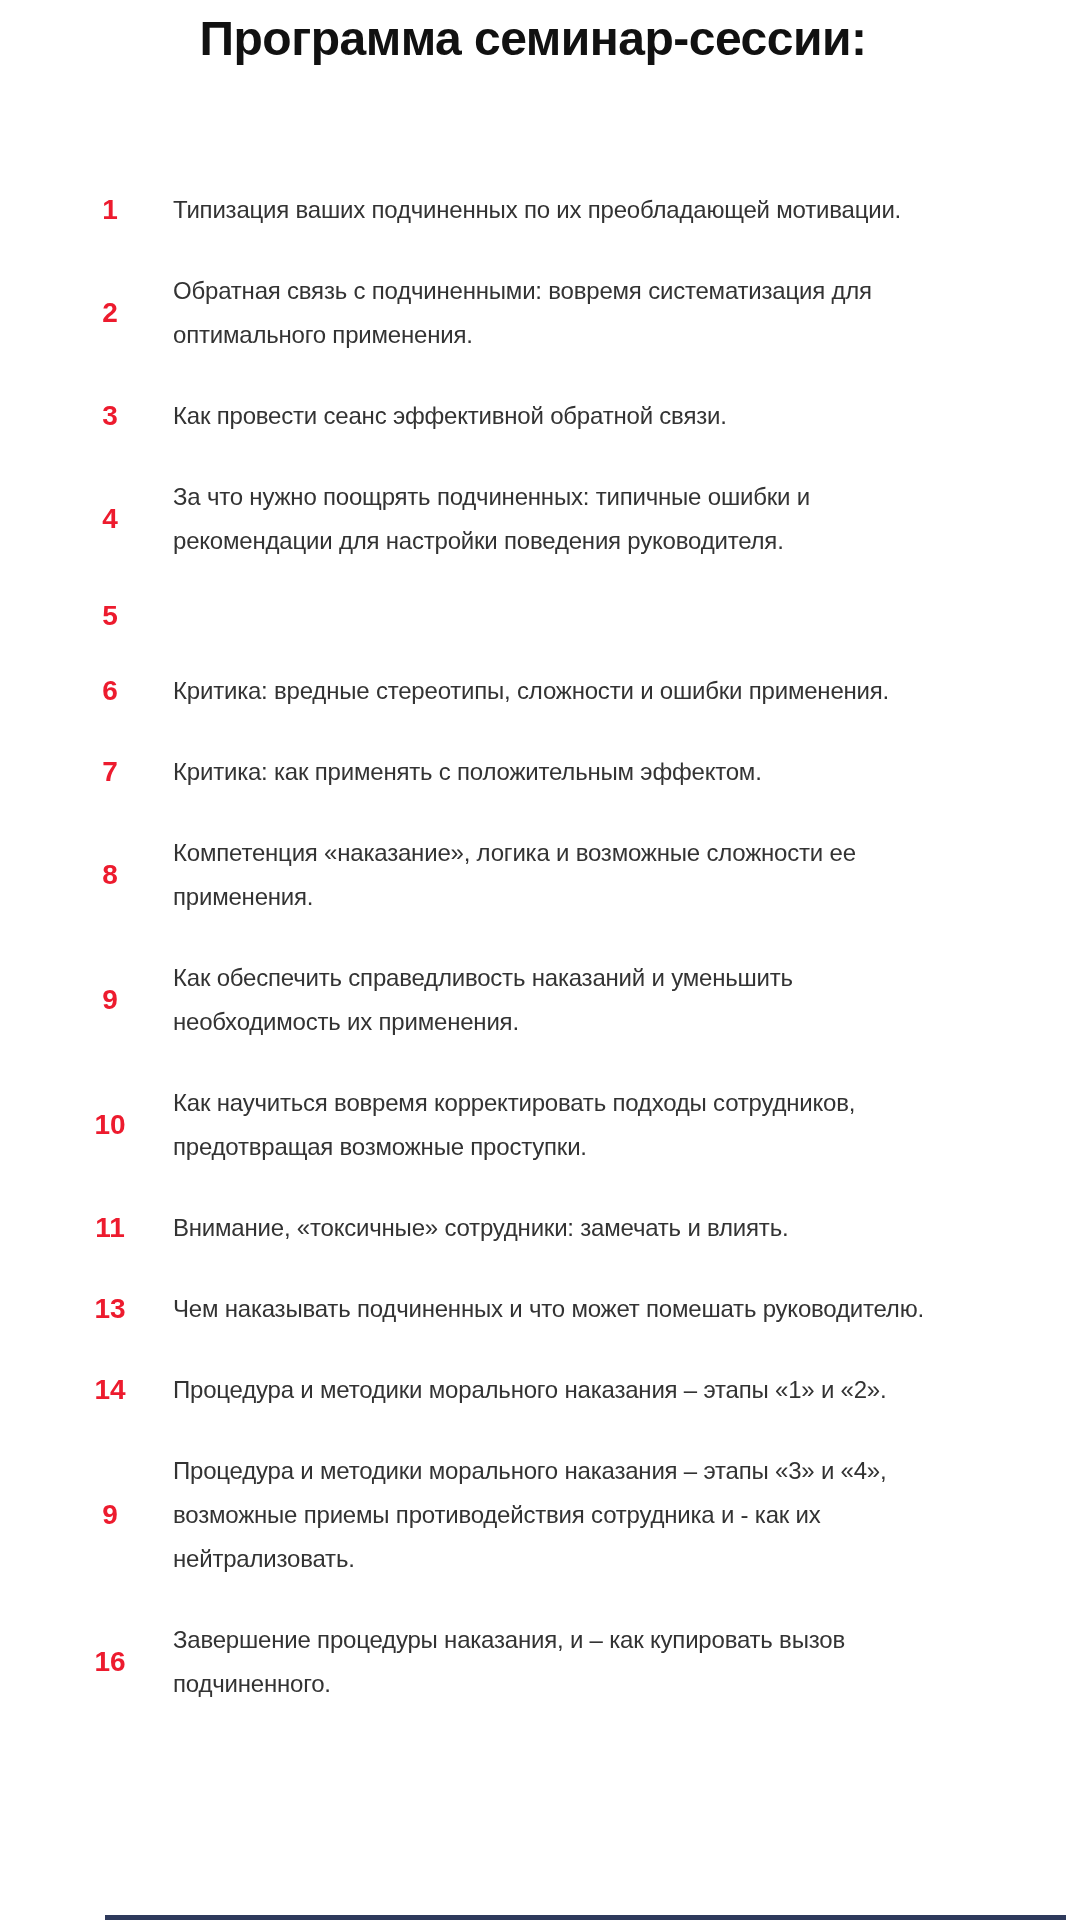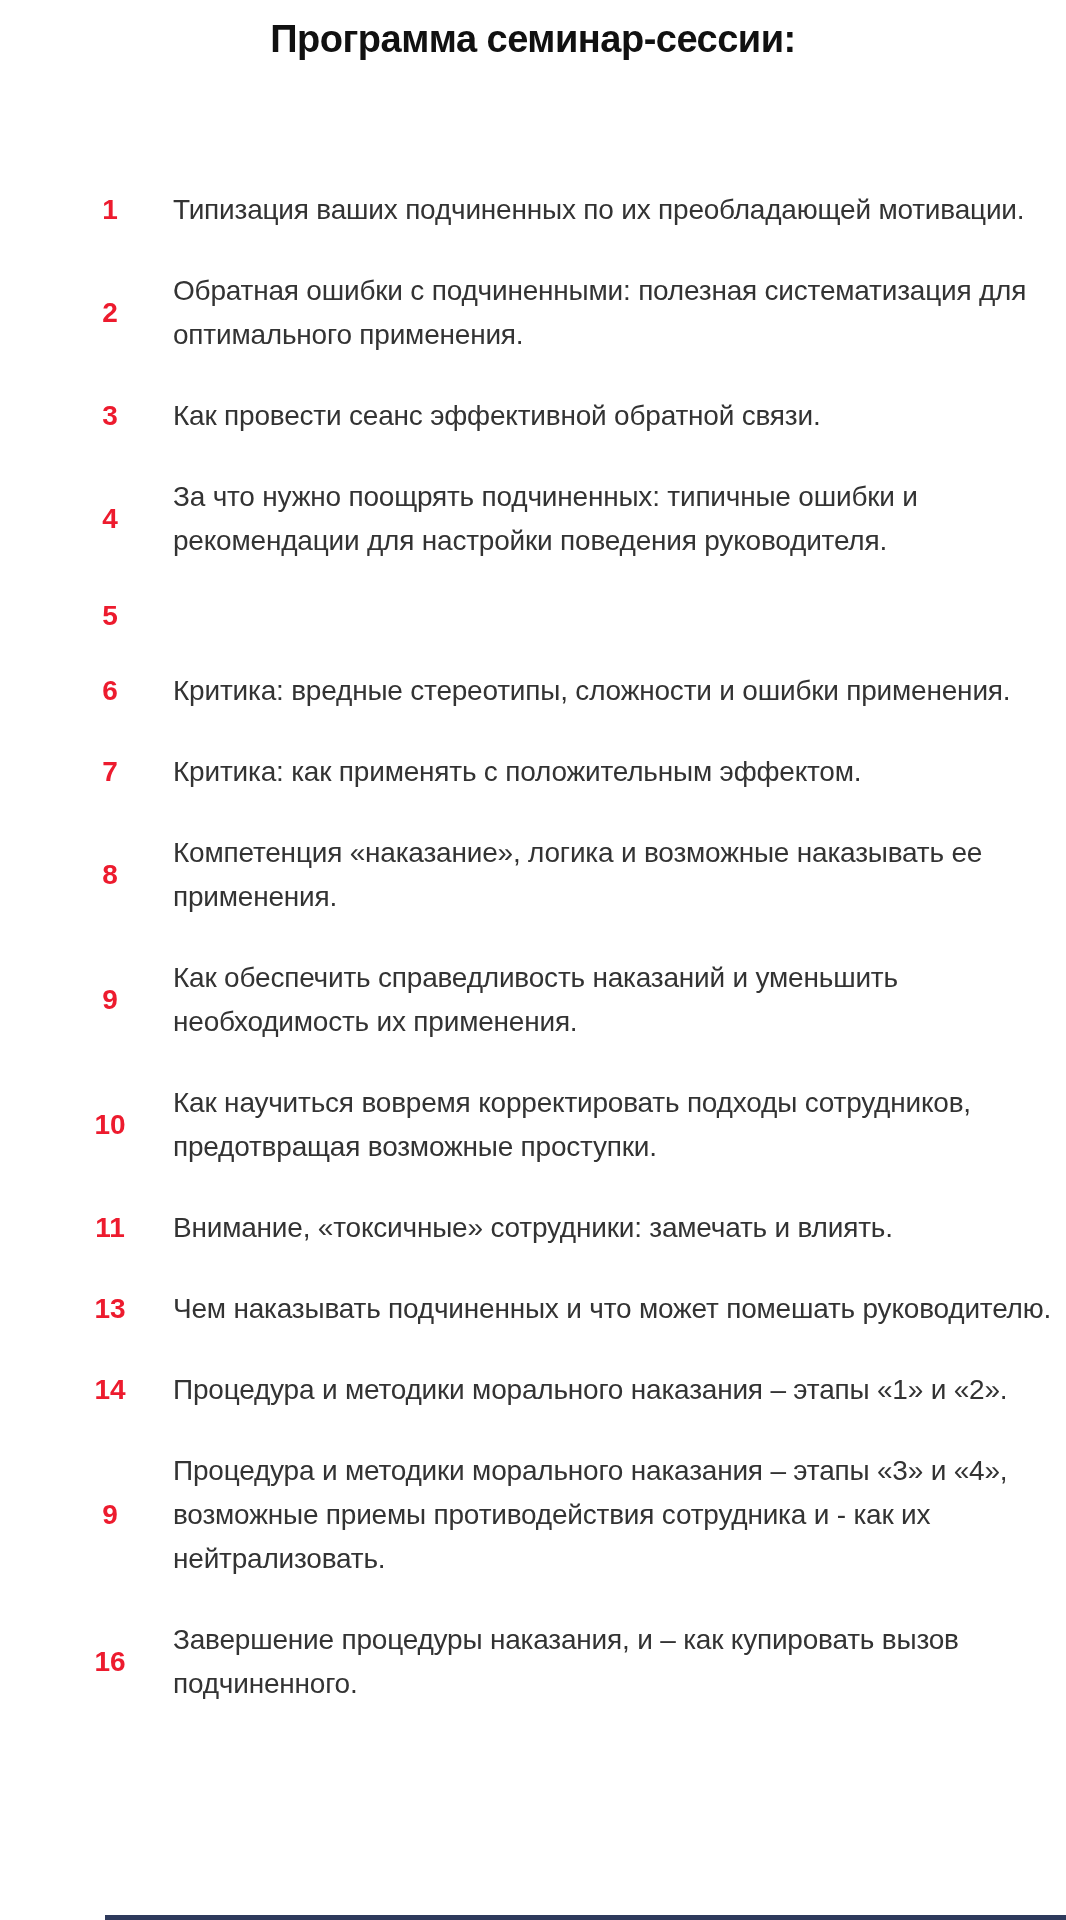--- a/index.html
+++ b/index.html
@@ -15,21 +15,21 @@
   .page {
     position: relative;
     width: 1066px;
     height: 1920px;
     background: #ffffff;
   }
   .title {
     margin: 0;
     padding-top: 10px;
     text-align: center;
-    font-size: 38px;
+    font-size: 48px;
     line-height: 58px;
     font-weight: bold;
     letter-spacing: -0.5px;
     color: var(--title-color, #111111);
     white-space: pre;
   }
   .program-list {
     position: absolute;
     top: 188px;
     left: 85px;
@@ -45,21 +45,21 @@
   .num {
     flex: 0 0 50px;
     width: 50px;
     text-align: center;
     font-size: 28px;
     font-weight: bold;
     color: var(--accent-color, #ed1b2e);
   }
   .txt {
     margin-left: 38px;
-    font-size: 28px;
+    font-size: 24px;
     line-height: 44px;
     color: var(--body-color, #333333);
     letter-spacing: -0.2px;
     white-space: pre;
   }
   .bottom-line {
     position: absolute;
     left: 105px;
     right: 0;
     bottom: 0;
@@ -75,21 +75,21 @@
   <h1 class="title">Программа семинар-сессии:</h1>
 
   <div class="program-list">
   <div class="row">
     <div class="num">1</div>
     <div class="txt">Типизация ваших подчиненных по их преобладающей мотивации.</div>
   </div>
 
   <div class="row">
     <div class="num">2</div>
-    <div class="txt">Обратная ошибки с подчиненными: полезная систематизация для
+    <div class="txt">Обратная связь с подчиненными: вовремя систематизация для
 оптимального применения.</div>
   </div>
 
   <div class="row">
     <div class="num">3</div>
     <div class="txt">Как провести сеанс эффективной обратной связи.</div>
   </div>
 
   <div class="row">
     <div class="num">4</div>
@@ -106,21 +106,21 @@
     <div class="txt">Критика: вредные стереотипы, сложности и ошибки применения.</div>
   </div>
 
   <div class="row">
     <div class="num">7</div>
     <div class="txt">Критика: как применять с положительным эффектом.</div>
   </div>
 
   <div class="row">
     <div class="num">8</div>
-    <div class="txt">Компетенция «наказание», логика и возможные наказывать ее
+    <div class="txt">Компетенция «наказание», логика и возможные сложности ее
 применения.</div>
   </div>
 
   <div class="row">
     <div class="num">9</div>
     <div class="txt">Как обеспечить справедливость наказаний и уменьшить
 необходимость их применения.</div>
   </div>
 
   <div class="row">

